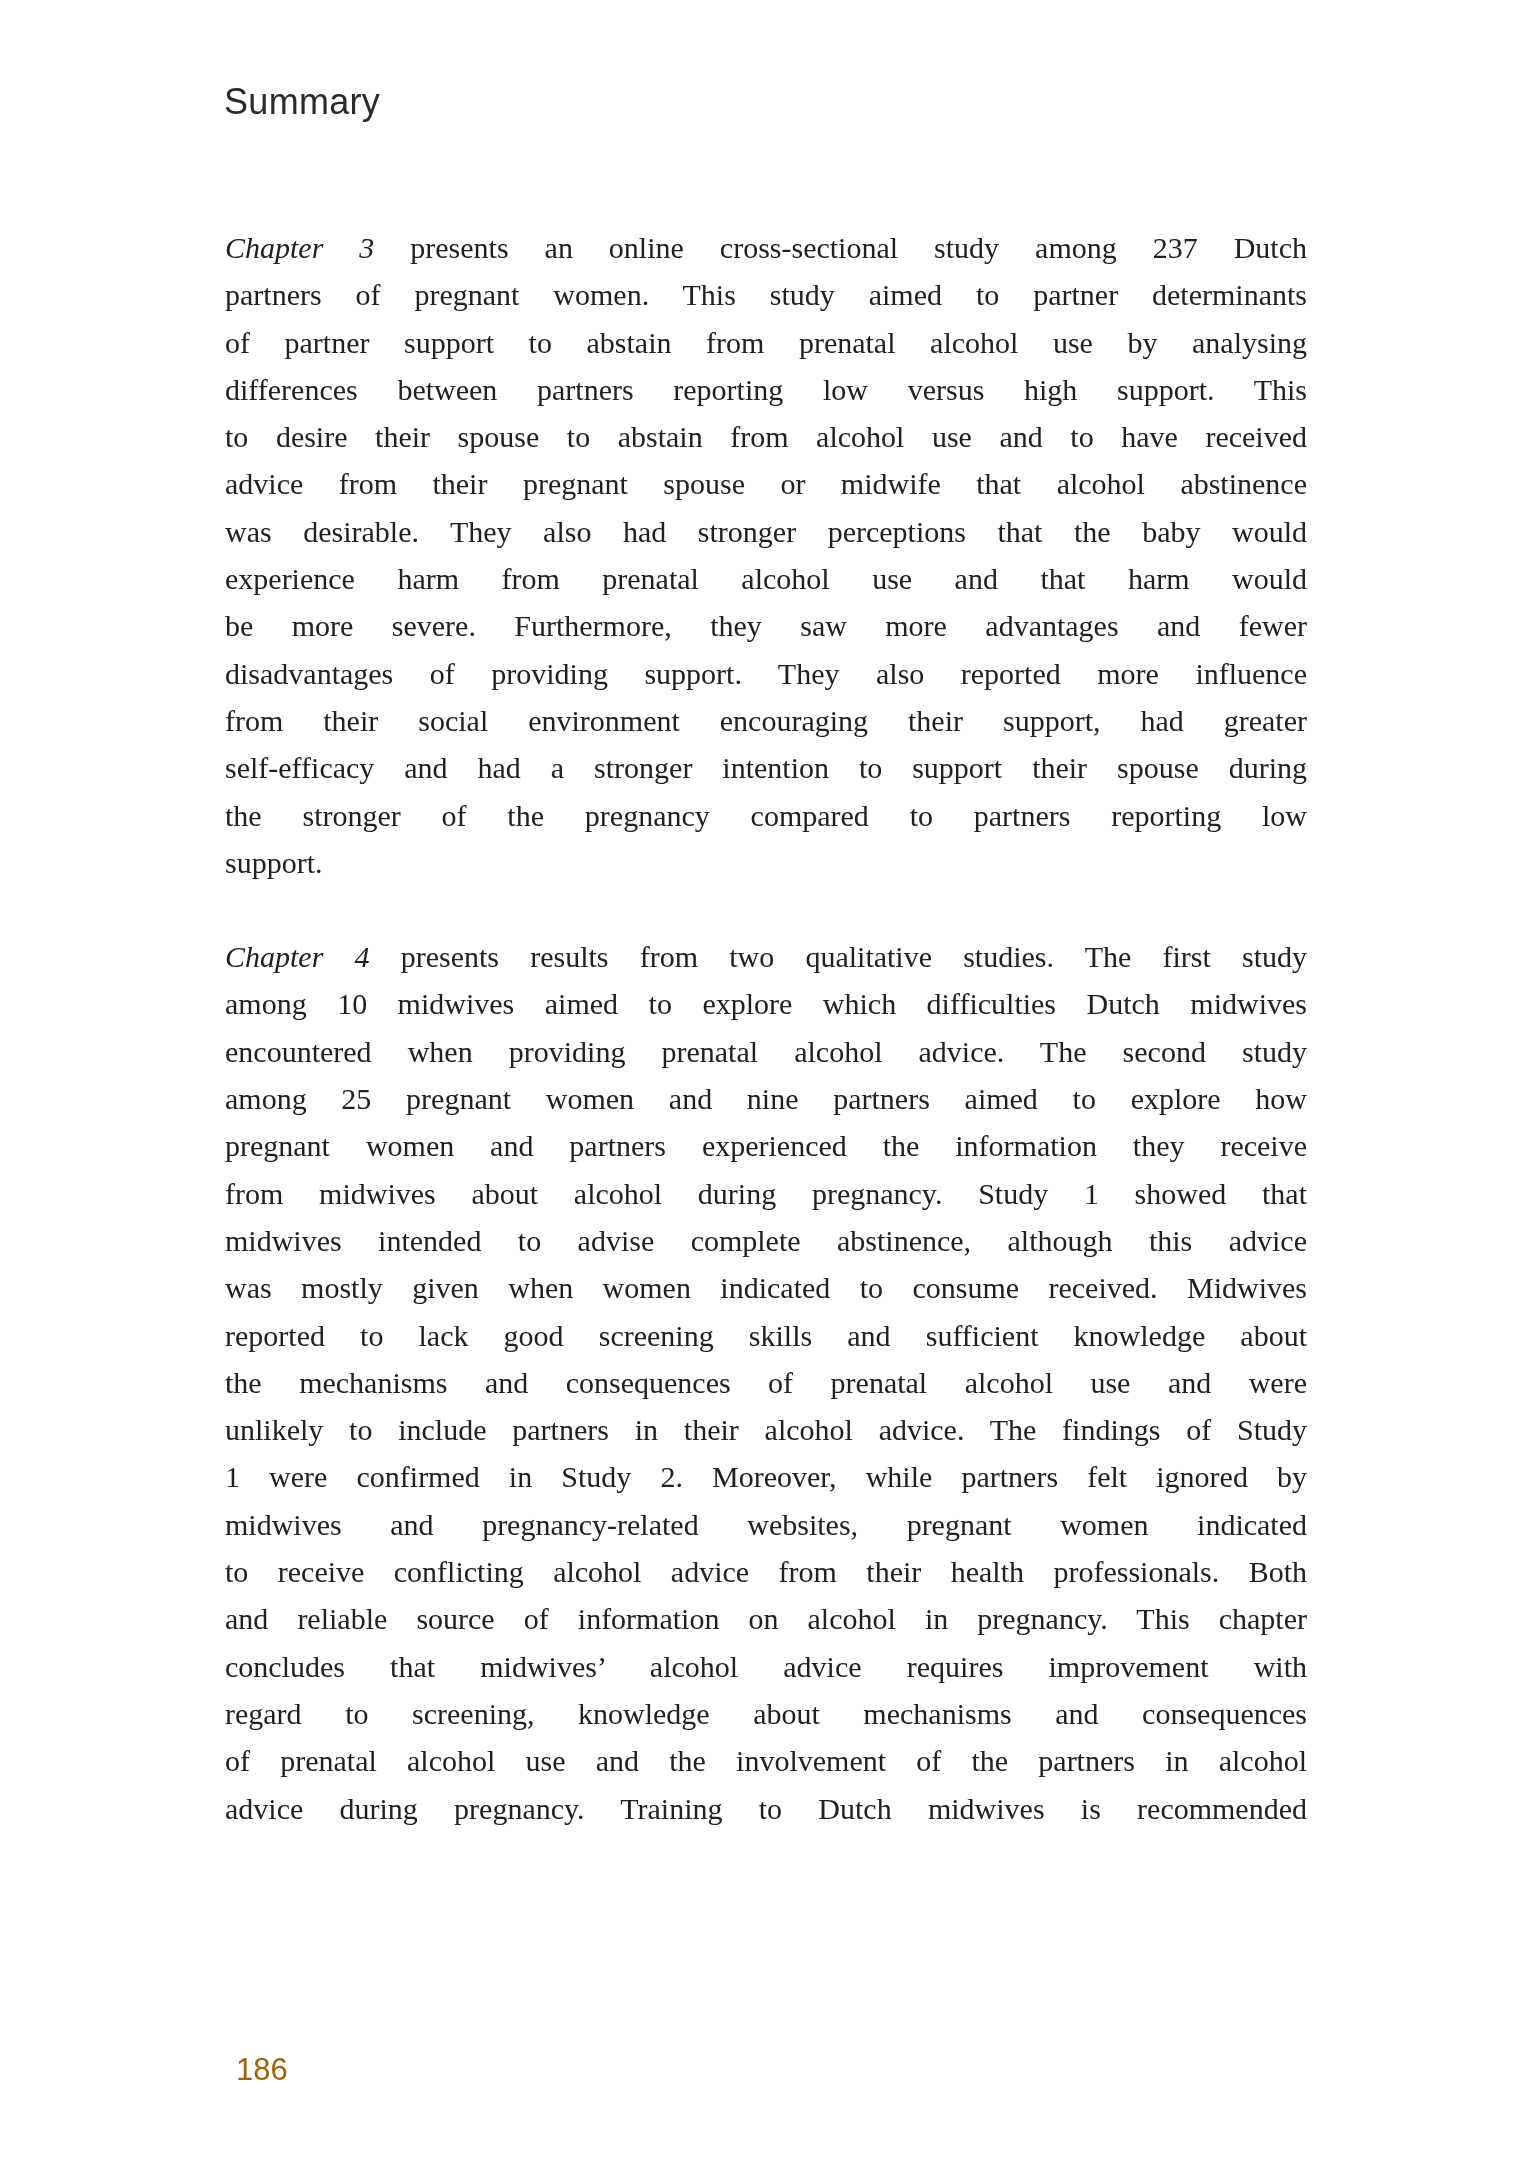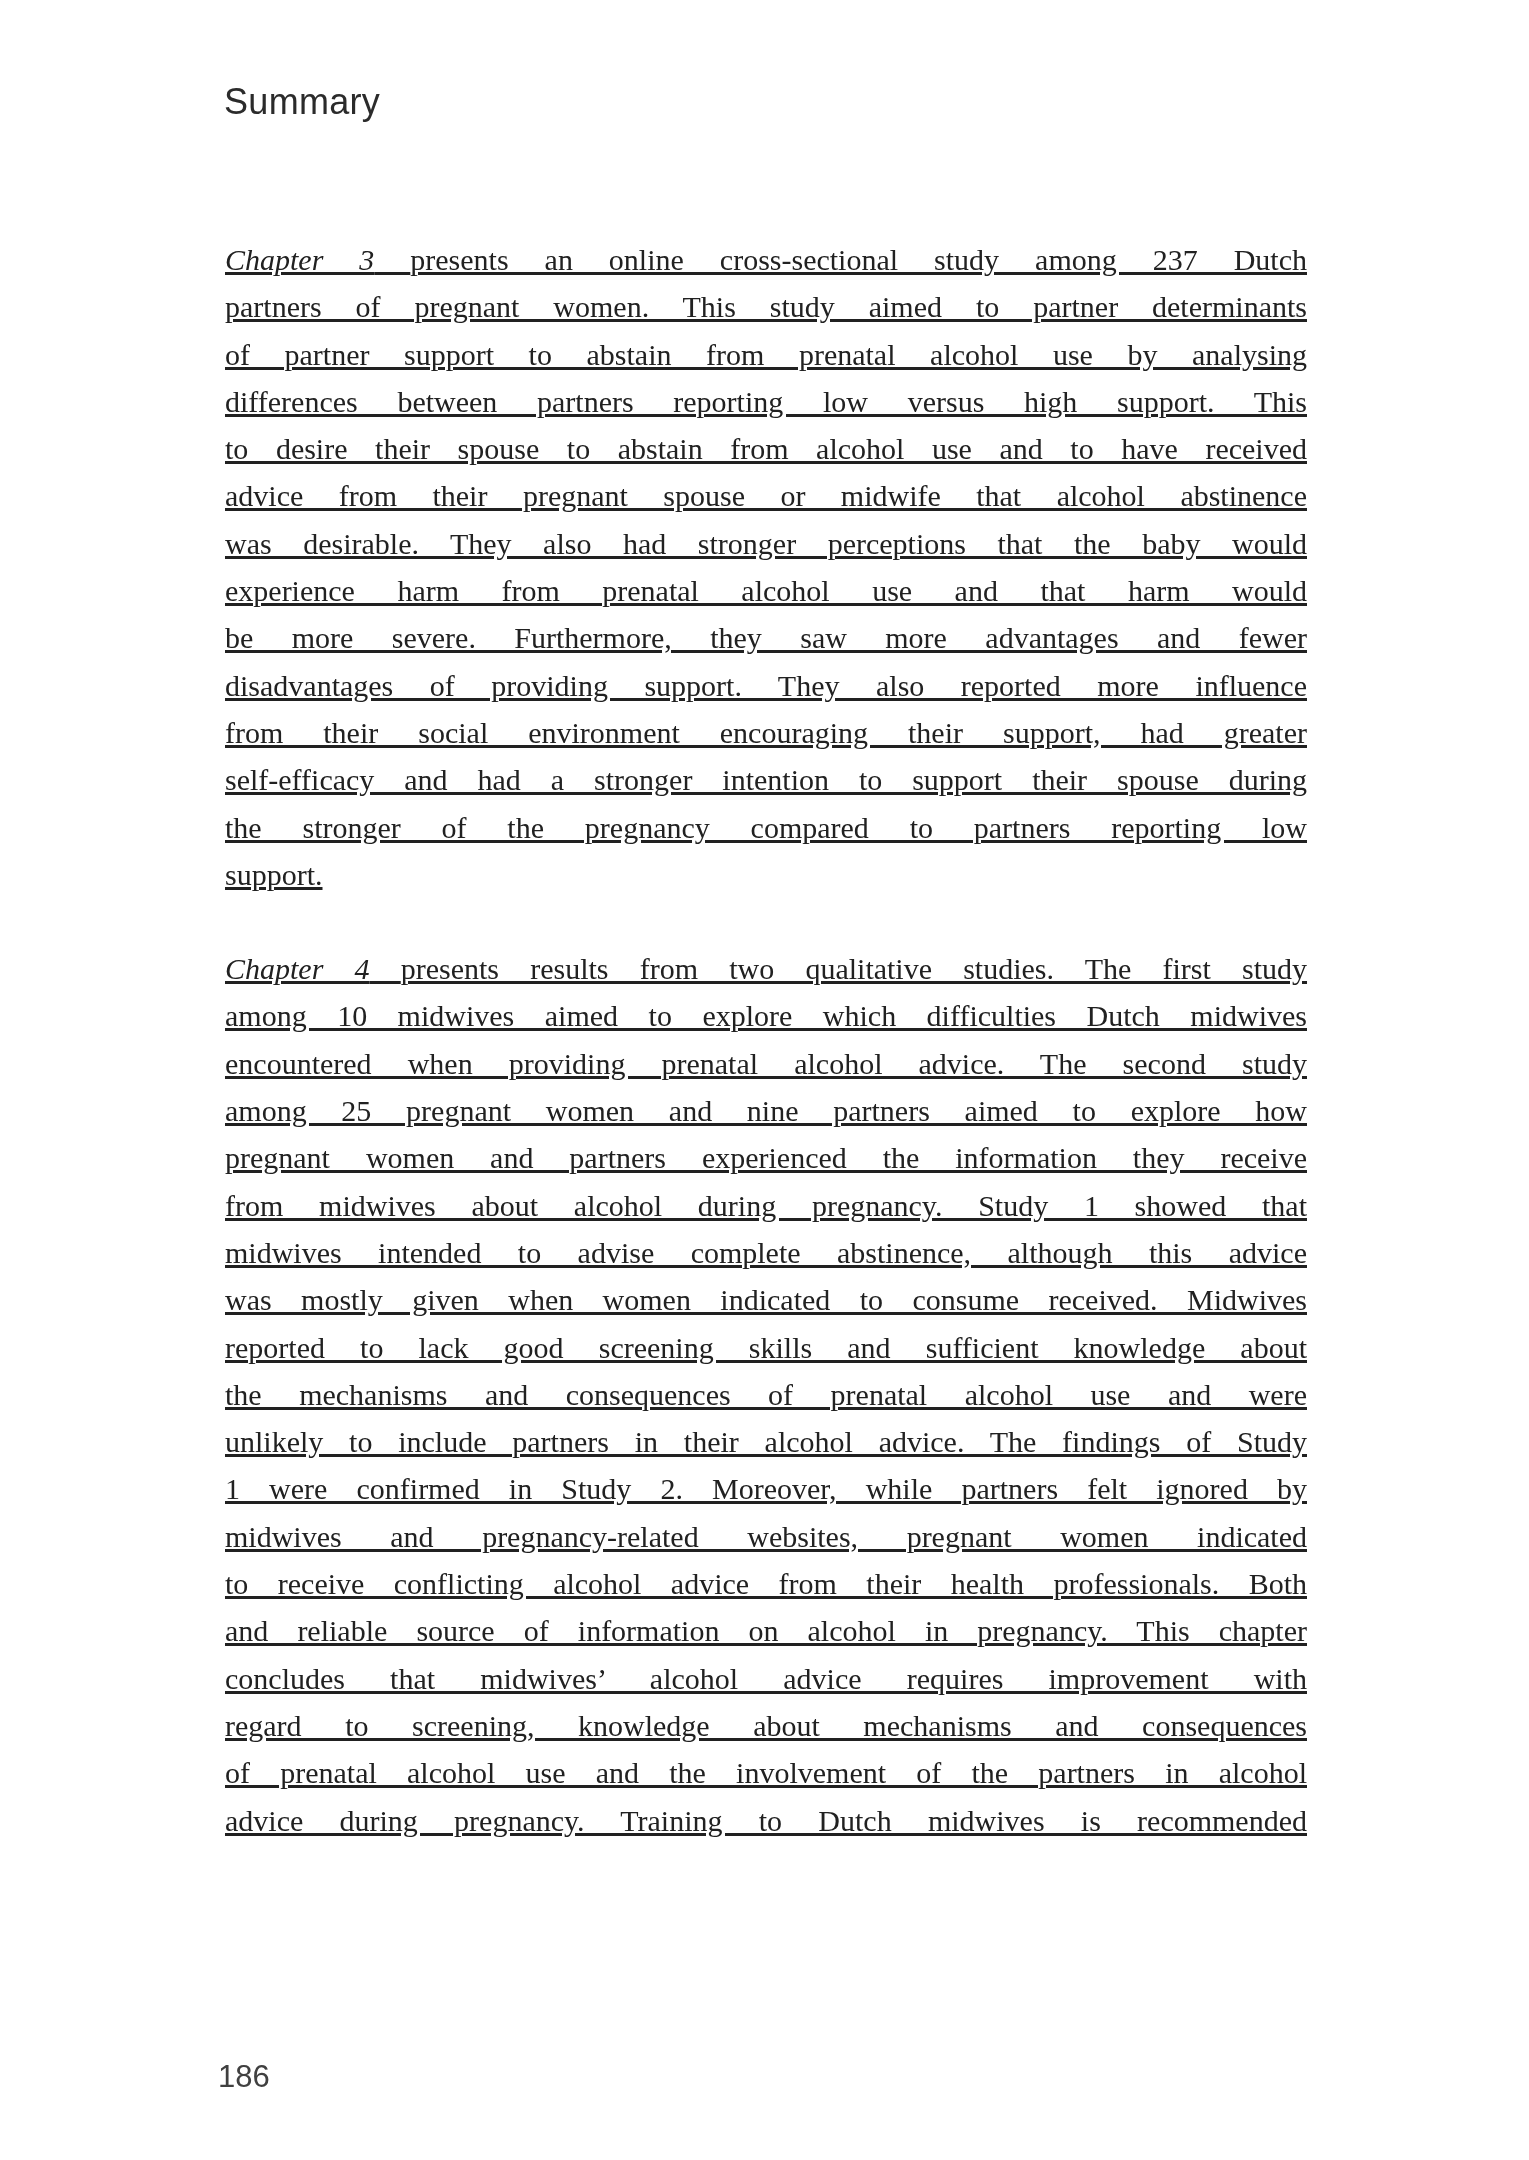--- a/index.html
+++ b/index.html
@@ -29,45 +29,43 @@
     position: absolute;
     left: 225px;
     top: 222px;
     width: 1082px;
     font-family: "Liberation Serif", serif;
     font-size: 30px;
     line-height: 47.3px;
     color: #212121;
   }
   .para {
-    margin: 14px 0 47px 0;
-    text-decoration: underline;
+    margin: 2px 0 47px 0;
   }
   .text-line {
     text-align: justify;
     text-align-last: justify;
     text-justify: inter-word;
   }
   
   .para.flush-last .text-line:last-child {
     text-align-last: left;
   }
   .italic {
     font-style: italic;
   }
   .page-number {
     position: absolute;
-    left: 218px;
+    left: 236px;
     top: 2054px;
     font-family: "Liberation Sans", sans-serif;
     font-size: 31px;
     line-height: 31px;
     font-weight: 400;
-    color: #404040;
-    margin-top: 7px;
+    color: #a16207;
   }
 </style>
 </head>
 <body>
 
 <div class="page">
 
   <div class="running-head">Summary</div>
 
   <main class="text-block">

